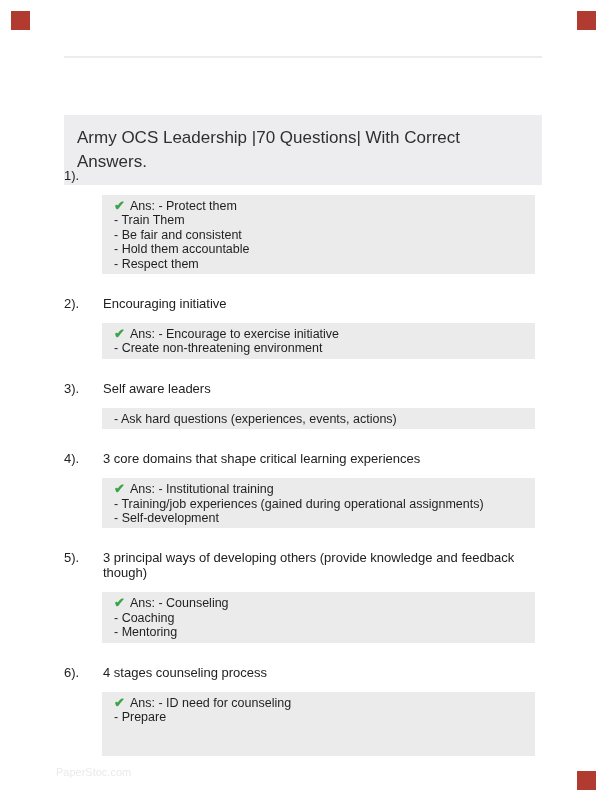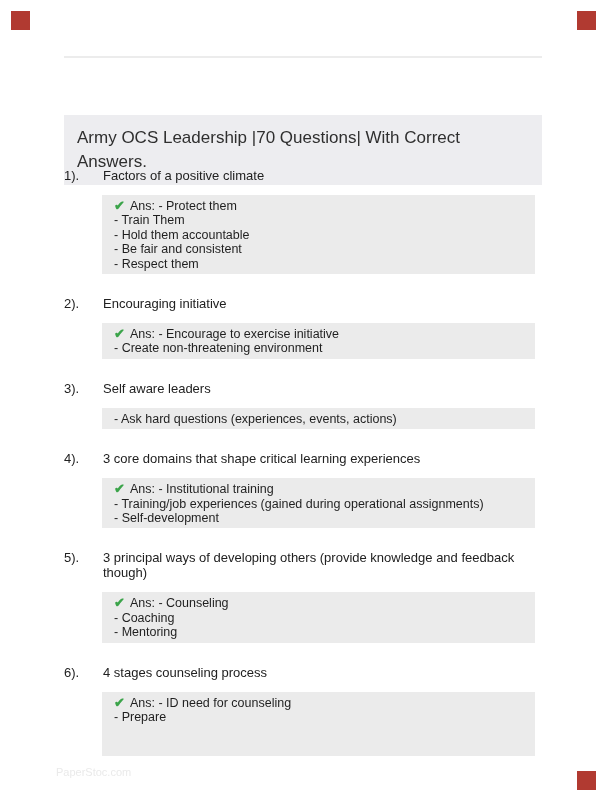--- a/index.html
+++ b/index.html
@@ -99,29 +99,28 @@
   <div class="top-rule"></div>
 
   <div class="title-box">
     <span>Army OCS Leadership |70 Questions| With Correct Answers.</span>
   </div>
 
   <div class="question-list" id="question-list">
   <div class="question-item">
     <div class="q-head">
       <div class="q-num">1).</div>
-      <div class="q-text">Factors of a positive climate</div>
     </div>
     <div class="answer-box">
       <div>
         <span class="check-icon">✔</span><span class="answer-lead">Ans: - Protect them</span>
       </div>
     <div>- Train Them</div>
+          <div>- Be fair and consistent</div>
           <div>- Hold them accountable</div>
-          <div>- Be fair and consistent</div>
           <div>- Respect them</div>
         </div>
   </div>
 
   <div class="question-item">
     <div class="q-head">
       <div class="q-num">2).</div>
       <div class="q-text">Encouraging initiative</div>
     </div>
     <div class="answer-box">

